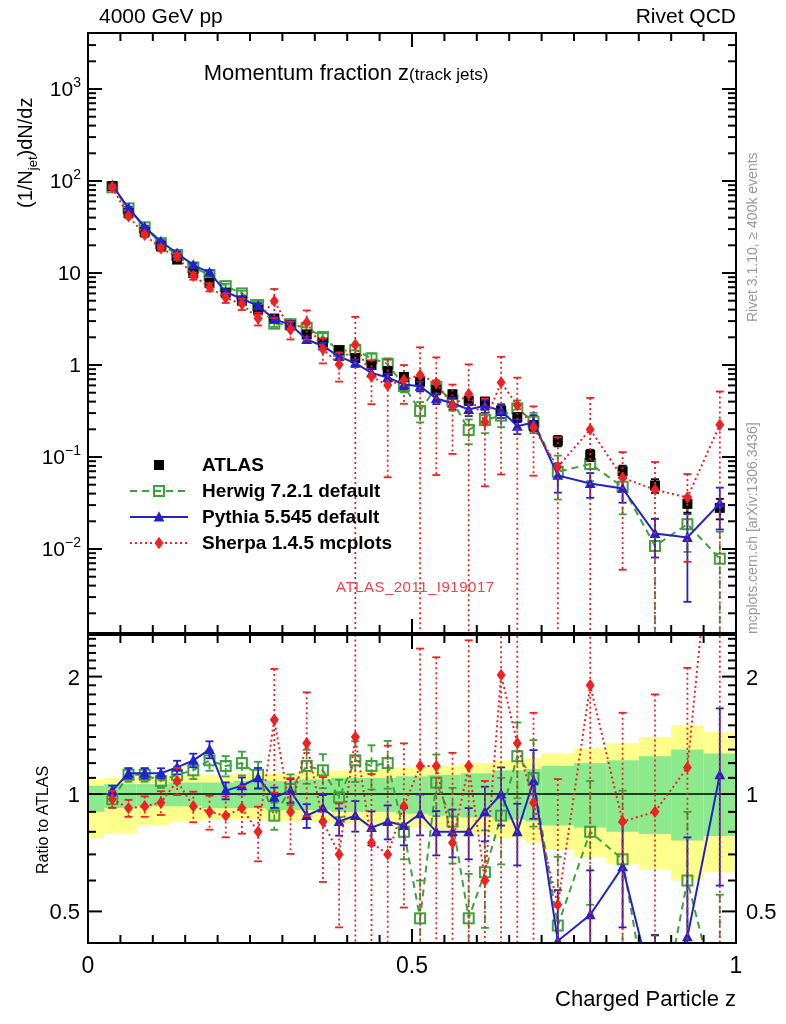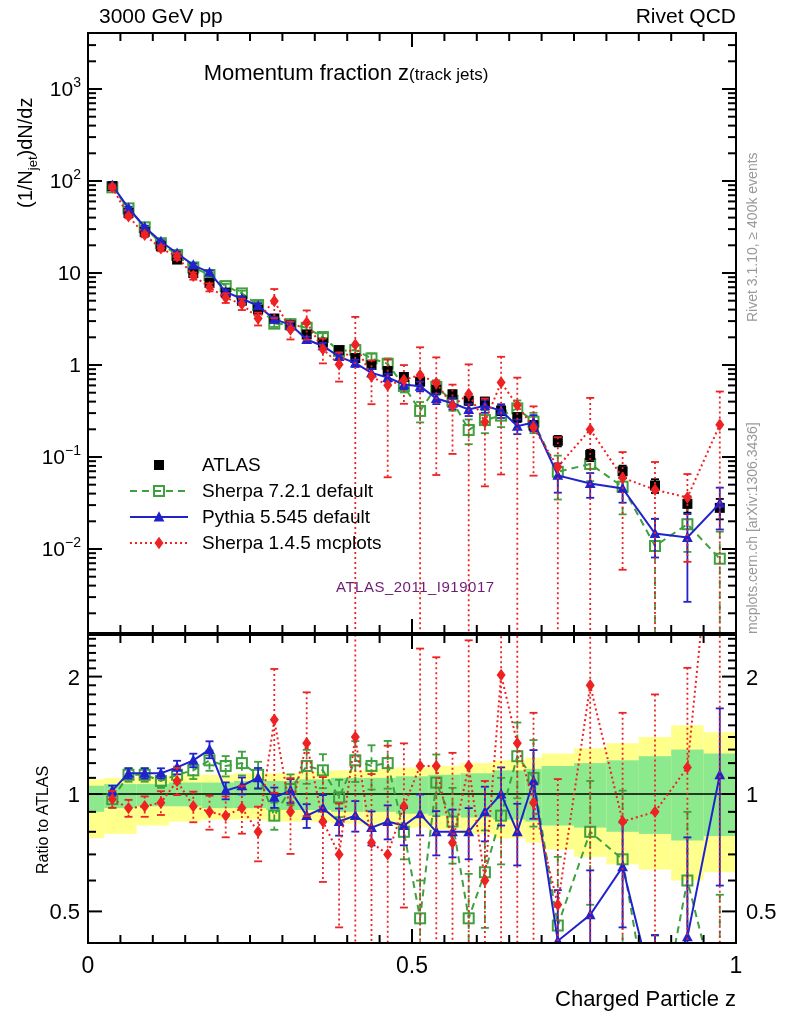--- a/index.html
+++ b/index.html
@@ -11,24 +11,24 @@
   #hdr-beam{left:99px;top:4px;font-size:21px;}
   #hdr-proc{right:50px;top:4px;font-size:21px;}
   #plot-title{left:88px;top:60px;width:516px;text-align:center;font-size:22px;}
   #plot-title .sub{font-size:17px;}
   #ylabel-main{left:14px;top:208px;font-size:20px;}
   #ylabel-main sub{font-size:13px;}
   #ylabel-ratio{left:34px;top:874px;font-size:16px;}
   #note-top{left:744px;top:322px;font-size:14px;color:#999999;}
   #note-bottom{left:744px;top:634px;font-size:14px;color:#999999;}
   #xlabel{right:50px;top:986px;font-size:22px;}
-  #watermark{left:336px;top:578px;font-size:15px;color:#701a75;letter-spacing:.5px;}
+  #watermark{left:336px;top:578px;font-size:15px;color:#ef4444;letter-spacing:.5px;}
   #legend{left:128px;top:452px;}
   .lg-row{display:flex;align-items:center;height:26px;}
-  .lg-label{font-size:19px;margin-left:12px;}
+  .lg-label{font-size:19px;margin-left:12px;font-weight:bold;}
 </style>
 </head>
 <body>
 <div id="page">
 
 <svg id="chart-svg" width="786" height="1024" viewBox="0 0 786 1024">
       <defs>
         <clipPath id="cm">
           <rect x="88" y="33" width="648" height="600"></rect>
         </clipPath>
@@ -1257,21 +1257,21 @@
       <text x="746" y="919.4016983089526" text-anchor="start" font-size="22" font-family="&quot;Liberation Sans&quot;, sans-serif" fill="#000">0.5</text>
       <text x="80" y="802" text-anchor="end" font-size="22" font-family="&quot;Liberation Sans&quot;, sans-serif" fill="#000">1</text>
       <text x="746" y="802" text-anchor="start" font-size="22" font-family="&quot;Liberation Sans&quot;, sans-serif" fill="#000">1</text>
       <text x="80" y="684.5983016910474" text-anchor="end" font-size="22" font-family="&quot;Liberation Sans&quot;, sans-serif" fill="#000">2</text>
       <text x="746" y="684.5983016910474" text-anchor="start" font-size="22" font-family="&quot;Liberation Sans&quot;, sans-serif" fill="#000">2</text>
       <text x="88" y="973" text-anchor="middle" font-size="23" font-family="&quot;Liberation Sans&quot;, sans-serif" fill="#000">0</text>
       <text x="412" y="973" text-anchor="middle" font-size="23" font-family="&quot;Liberation Sans&quot;, sans-serif" fill="#000">0.5</text>
       <text x="736" y="973" text-anchor="middle" font-size="23" font-family="&quot;Liberation Sans&quot;, sans-serif" fill="#000">1</text>
     </svg>
 
-<div class="overlay" id="hdr-beam">3000 GeV pp</div>
+<div class="overlay" id="hdr-beam">4000 GeV pp</div>
 <div class="overlay" id="hdr-proc">Rivet QCD</div>
 
 <div class="overlay" id="plot-title"><span>Momentum fraction z</span><span class="sub">(track jets)</span></div>
 
 <div class="overlay rot" id="ylabel-main"><span>(1/N</span><sub>jet</sub><span>)dN/dz</span></div>
 
 <div class="overlay rot" id="ylabel-ratio">Ratio to ATLAS</div>
 
 <div class="overlay rot" id="note-top">Rivet 3.1.10, ≥ 400k events</div>
 <div class="overlay rot" id="note-bottom">mcplots.cern.ch [arXiv:1306.3436]</div>
@@ -1284,21 +1284,21 @@
         <svg width="62" height="20">
           <rect x="26" y="5" width="10" height="10" fill="#000000"></rect>
         </svg>
         <span class="lg-label">ATLAS</span>
       </div>
       <div class="lg-row">
         <svg width="62" height="20">
           <line x1="2" y1="10" x2="60" y2="10" stroke="#3fa03f" stroke-width="2" stroke-dasharray="7 5"></line>
           <rect x="26" y="5" width="10" height="10" fill="none" stroke="#3fa03f" stroke-width="2"></rect>
         </svg>
-        <span class="lg-label">Sherpa 7.2.1 default</span>
+        <span class="lg-label">Herwig 7.2.1 default</span>
       </div>
       <div class="lg-row">
         <svg width="62" height="20">
           <line x1="2" y1="10" x2="60" y2="10" stroke="#2222cc" stroke-width="2"></line>
           <path d="M31,4.2 L36.4,14.4 L25.6,14.4 Z" fill="#2222cc"></path>
         </svg>
         <span class="lg-label">Pythia 5.545 default</span>
       </div>
       <div class="lg-row">
         <svg width="62" height="20">

